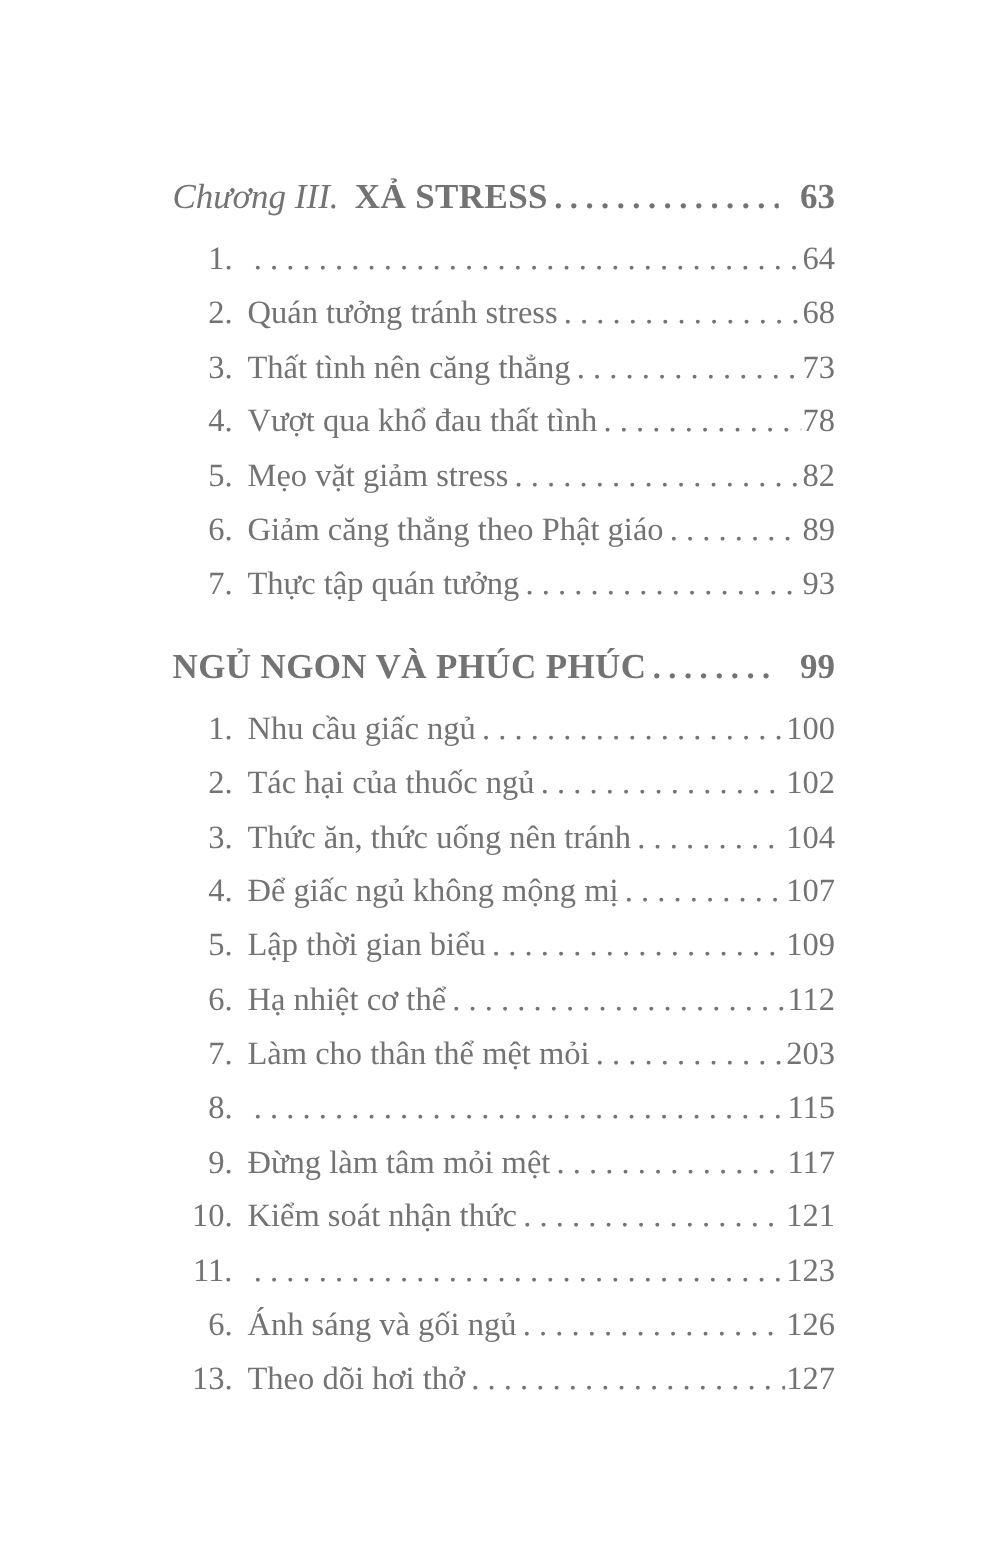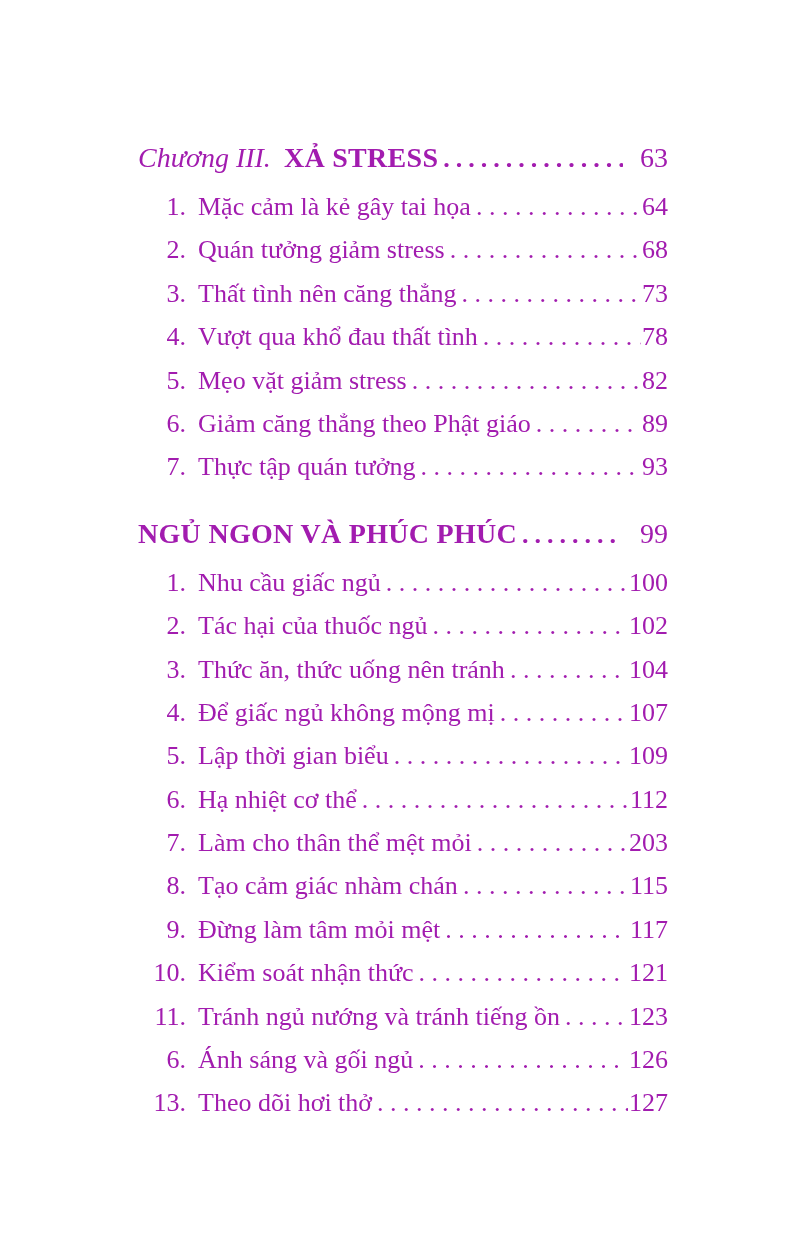--- a/index.html
+++ b/index.html
@@ -2,21 +2,21 @@
 <html><head>
 <meta charset="utf-8">
 <style>
   * { margin: 0; padding: 0; box-sizing: border-box; }
   html, body { background: #ffffff; }
   .page {
     position: relative;
     width: 671px;
     height: 1246px;
     background: #ffffff;
-    color: #a21caf;
+    color: #737373;
     font-family: "Liberation Serif", "DejaVu Serif", serif;
     overflow: hidden;
   }
   .toc {
     position: absolute;
     top: 131px;
     left: 138px;
     width: 530px;
   }
   .row {
@@ -34,21 +34,21 @@
     font-style: italic;
     font-size: 28px;
     margin-right: 13px;
     flex: none;
   }
   .chapter .ctitle {
     font-weight: bold;
     flex: none;
     letter-spacing: 0.3px;
   }
-  .chapter .page-num { font-weight: normal; margin-left: 16px; }
+  .chapter .page-num { font-weight: bold; margin-left: 16px; }
   .chapter2 { margin-top: 20px; }
   .chapter { margin-bottom: 6px; }
   
   .item {
     height: 43.4px;
     padding-top: 9px;
     padding-left: 8px;
     font-size: 26px;
   }
   .item .num {
@@ -85,27 +85,26 @@
 
     <div class="row chapter">
       <span class="label">Chương III.</span>
       <span class="ctitle">XẢ STRESS</span>
       <span class="leader"></span>
       <span class="page-num">63</span>
     </div>
 
     <div class="row item">
       <span class="num">1.</span>
-      <span class="ititle">Mặc cảm là kẻ gây tai họa</span>
       <span class="leader"></span>
       <span class="page-num">64</span>
     </div>
     <div class="row item">
       <span class="num">2.</span>
-      <span class="ititle">Quán tưởng giảm stress</span>
+      <span class="ititle">Quán tưởng tránh stress</span>
       <span class="leader"></span>
       <span class="page-num">68</span>
     </div>
     <div class="row item">
       <span class="num">3.</span>
       <span class="ititle">Thất tình nên căng thẳng</span>
       <span class="leader"></span>
       <span class="page-num">73</span>
     </div>
     <div class="row item">
@@ -176,39 +175,37 @@
       <span class="page-num">112</span>
     </div>
     <div class="row item">
       <span class="num">7.</span>
       <span class="ititle">Làm cho thân thể mệt mỏi</span>
       <span class="leader"></span>
       <span class="page-num">203</span>
     </div>
     <div class="row item">
       <span class="num">8.</span>
-      <span class="ititle">Tạo cảm giác nhàm chán</span>
       <span class="leader"></span>
       <span class="page-num">115</span>
     </div>
     <div class="row item">
       <span class="num">9.</span>
       <span class="ititle">Đừng làm tâm mỏi mệt</span>
       <span class="leader"></span>
       <span class="page-num">117</span>
     </div>
     <div class="row item">
       <span class="num">10.</span>
       <span class="ititle">Kiểm soát nhận thức</span>
       <span class="leader"></span>
       <span class="page-num">121</span>
     </div>
     <div class="row item">
       <span class="num">11.</span>
-      <span class="ititle">Tránh ngủ nướng và tránh tiếng ồn</span>
       <span class="leader"></span>
       <span class="page-num">123</span>
     </div>
     <div class="row item">
       <span class="num">6.</span>
       <span class="ititle">Ánh sáng và gối ngủ</span>
       <span class="leader"></span>
       <span class="page-num">126</span>
     </div>
     <div class="row item">

